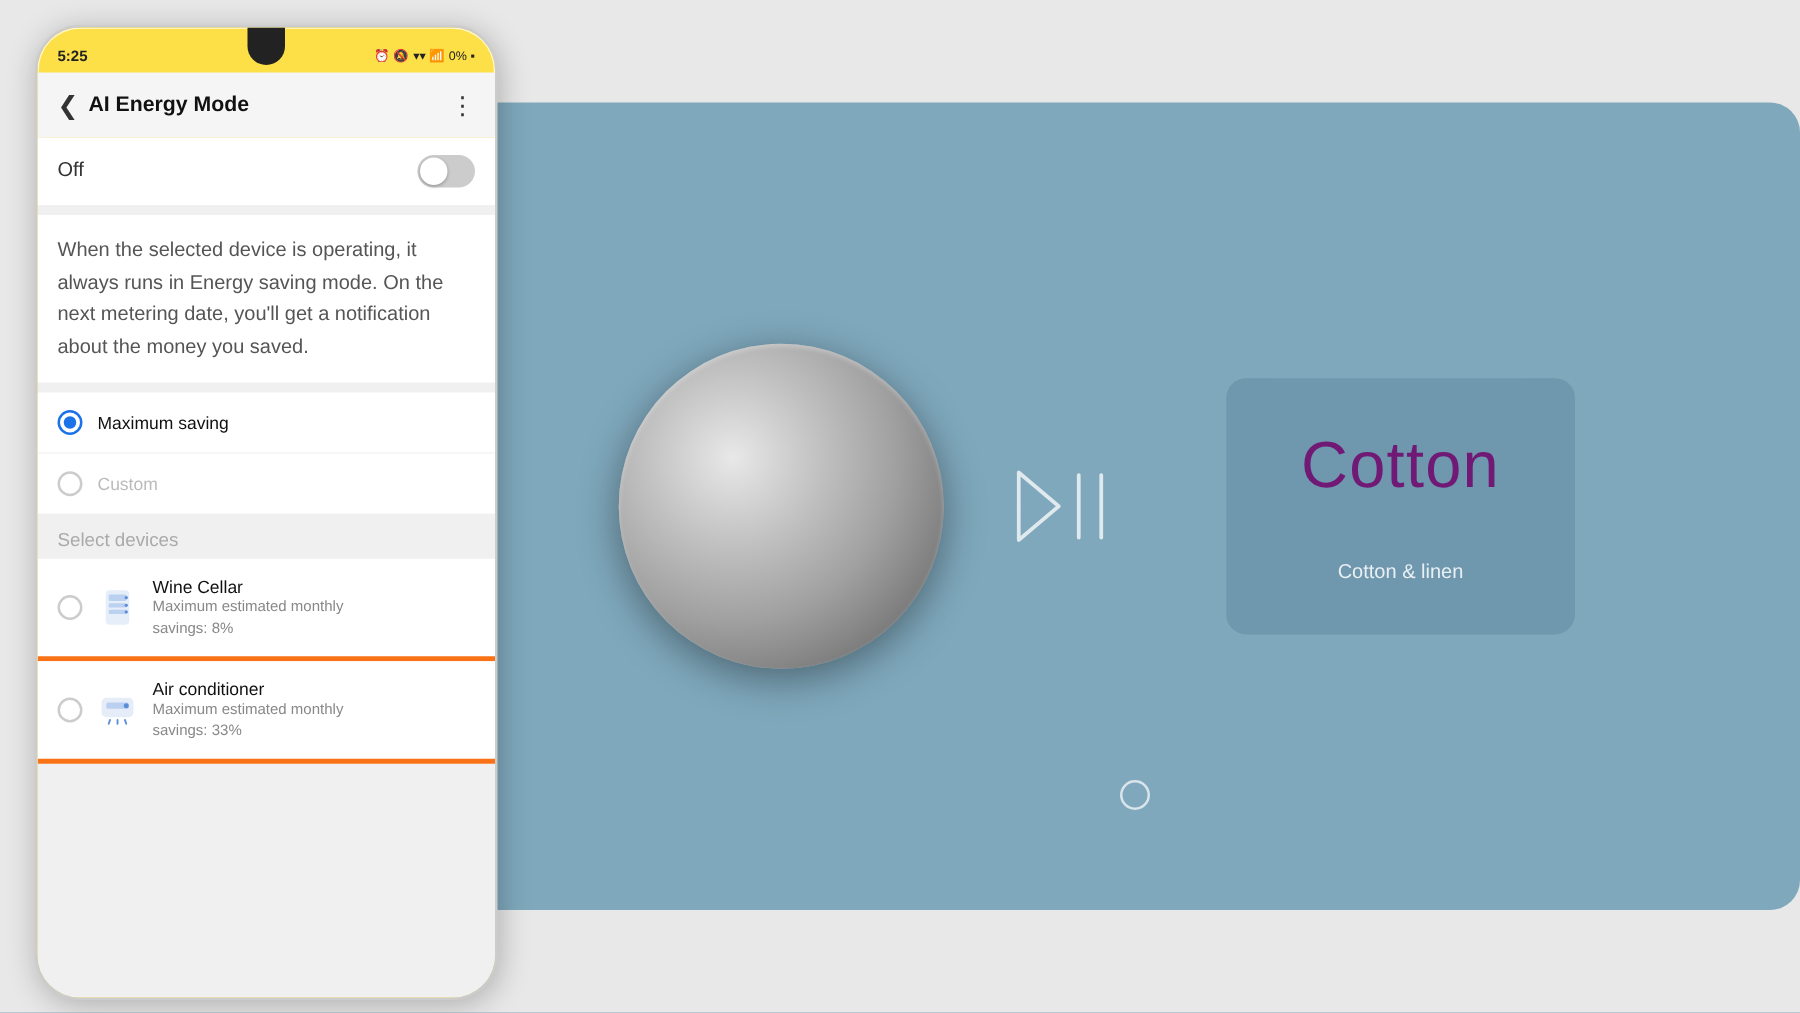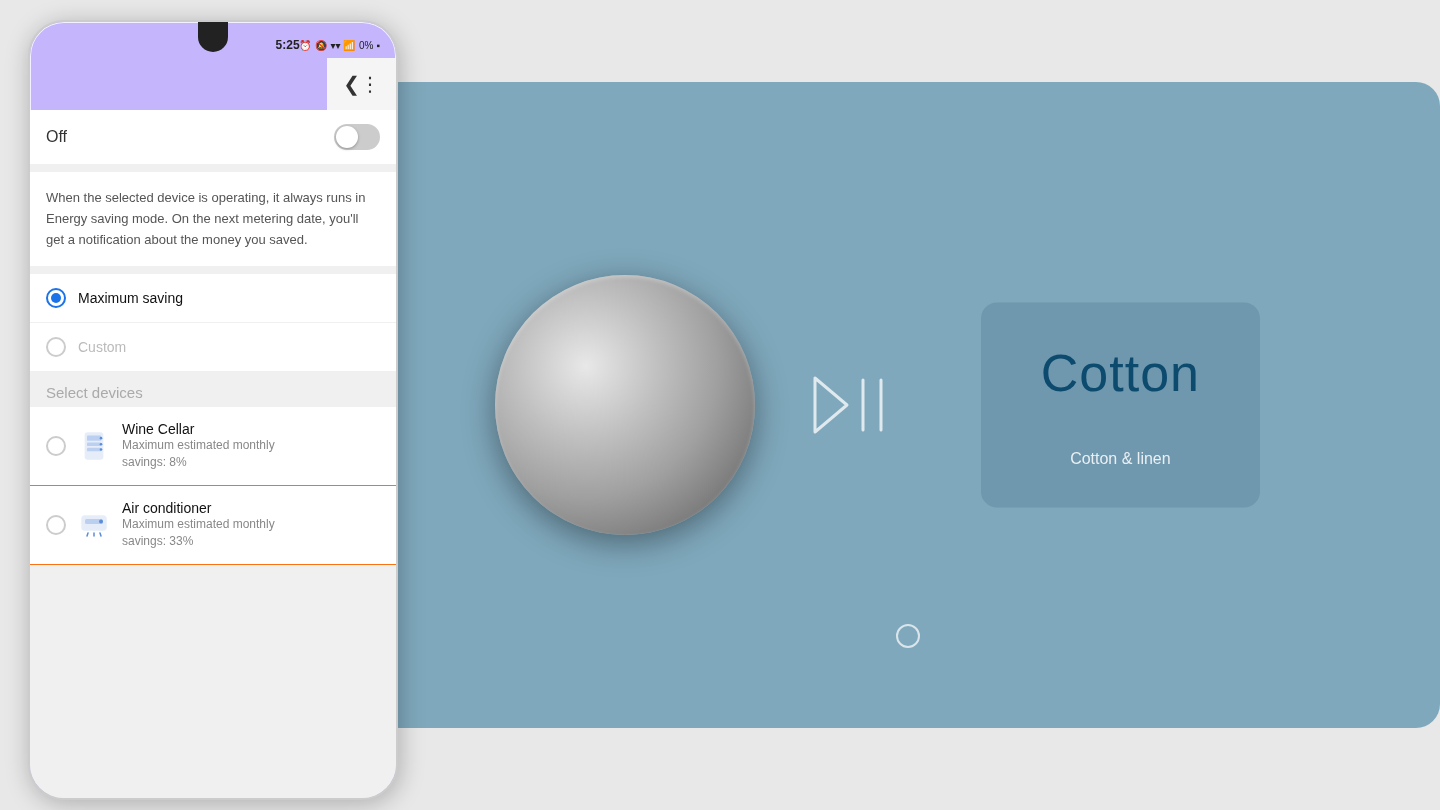--- a/index.html
+++ b/index.html
@@ -60,21 +60,21 @@
       transform: translateY(-50%);
       background: rgba(100,140,165,0.6);
       border-radius: 16px;
       padding: 40px 60px;
       text-align: center;
     }
 
     .cycle-name {
       font-size: 52px;
       font-weight: 300;
-      color: #0c4a6e;
+      color: #701a75;
       letter-spacing: 1px;
       margin-bottom: 8px;
     }
 
     .cycle-subtitle {
       font-size: 16px;
       font-weight: 300;
       color: rgba(255,255,255,0.85);
       margin-top: 47px;
     }
@@ -100,29 +100,28 @@
       left: 28px;
       top: 20px;
       width: 370px;
       height: 780px;
       z-index: 10;
     }
 
     .phone-frame {
       width: 370px;
       height: 780px;
-      background: #c4b5fd;
+      background: #fde047;
       border-radius: 36px;
       border: 2px solid #ccc;
       box-shadow: 2px 4px 24px rgba(0,0,0,0.25), inset 0 0 0 1px rgba(255,255,255,0.8);
       overflow: hidden;
       position: relative;
       display: flex;
       flex-direction: column;
-      align-items: flex-end;
     }
 
     
     .phone-notch {
       position: absolute;
       top: 0;
       left: 50%;
       transform: translateX(-50%);
       width: 30px;
       height: 30px;
@@ -232,21 +231,21 @@
     }
 
     
     .description-section {
       background: white;
       padding: 16px;
       margin-bottom: 8px;
     }
 
     .description-text {
-      font-size: 13px;
+      font-size: 16px;
       color: #555;
       line-height: 1.6;
     }
 
     
     .section-header {
       background: white;
       padding: 16px 16px 4px;
     }
 
@@ -334,21 +333,21 @@
       padding: 12px 16px 6px;
       background: #f0f0f0;
     }
 
     .device-item {
       background: white;
       padding: 14px 16px;
       display: flex;
       align-items: center;
       gap: 12px;
-      border-bottom: 1px solid #f97316;
+      border-bottom: 4px solid #f97316;
       cursor: pointer;
     }
 
     .device-radio {
       width: 20px;
       height: 20px;
       border-radius: 50%;
       border: 2px solid #ccc;
       flex-shrink: 0;
     }
@@ -430,20 +429,21 @@
         <span>🔕</span>
         <span>▾▾</span>
         <span>📶</span>
         <span>0%</span>
         <span>▪</span>
       </div>
     </div>
 
     <div class="nav-bar">
       <span class="nav-back">❮</span>
+      <span class="nav-title">AI Energy Mode</span>
       <span class="nav-more">⋮</span>
     </div>
 
     <div class="phone-content">
 
       <div class="toggle-section">
         <span class="toggle-label">Off</span>
         <div class="toggle-switch"></div>
       </div>
 

